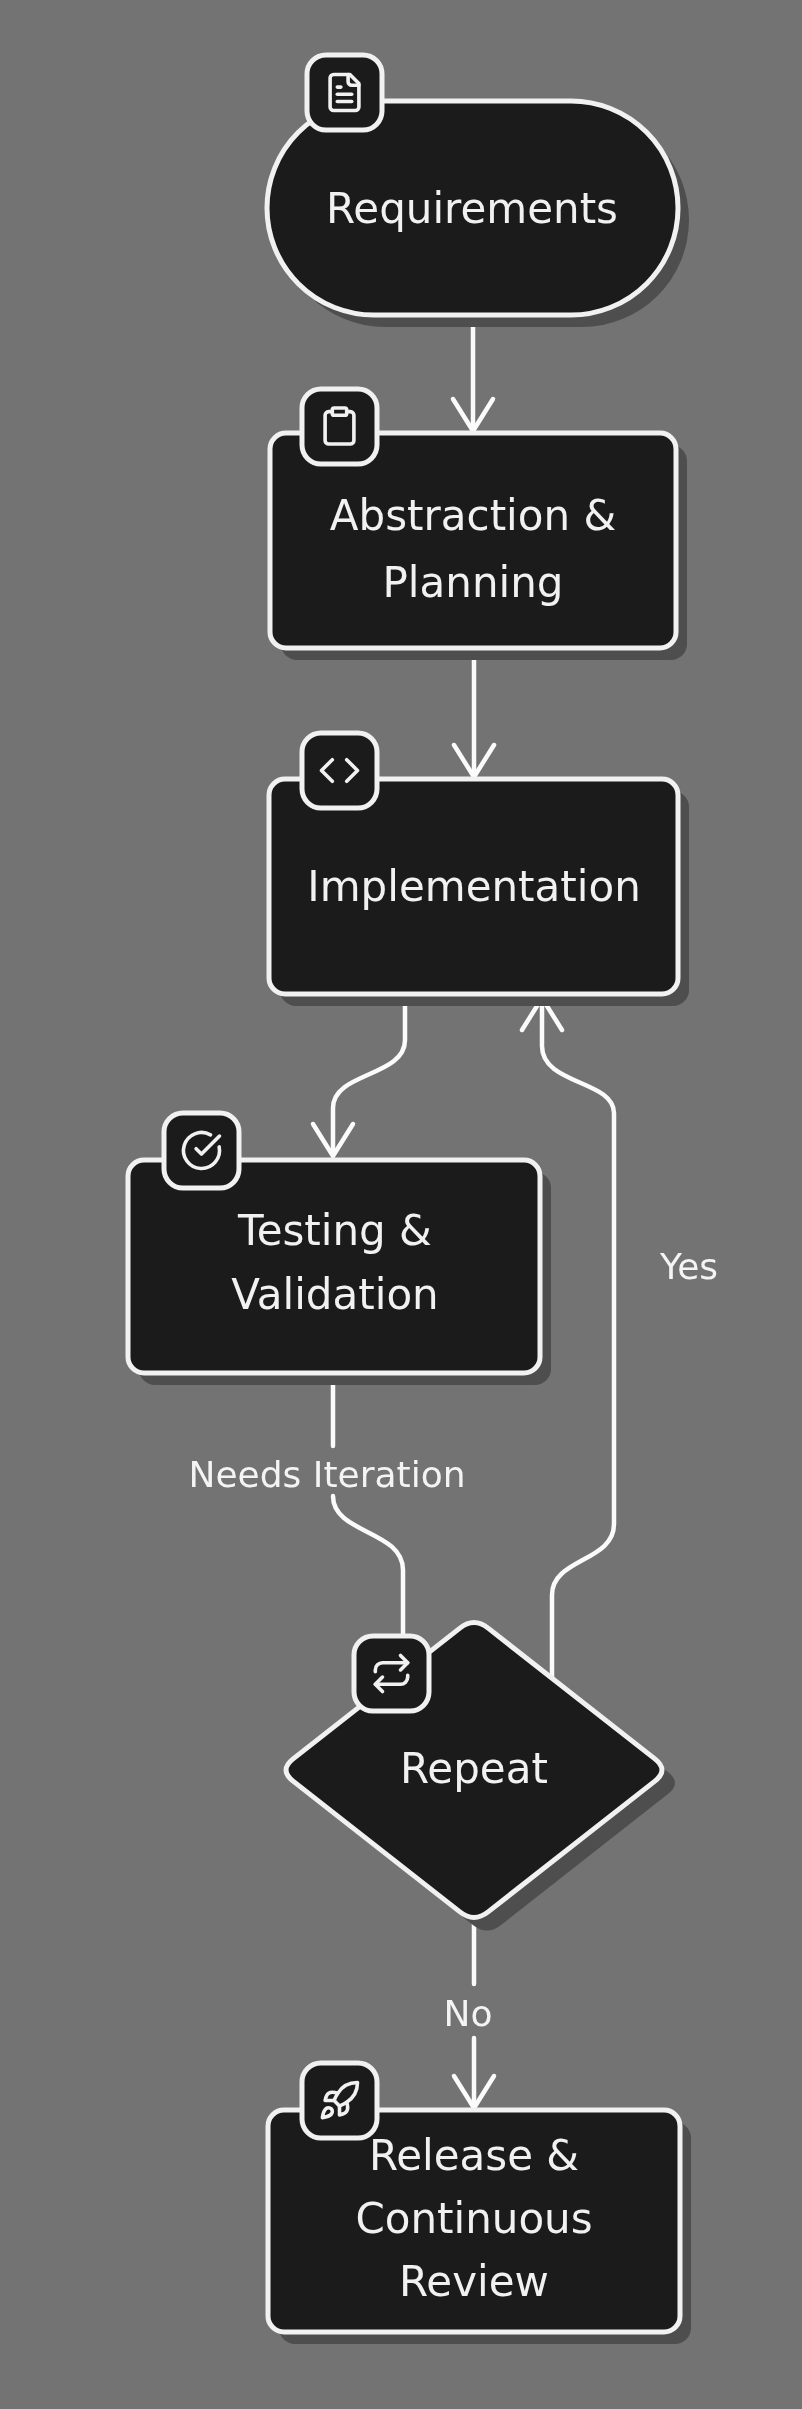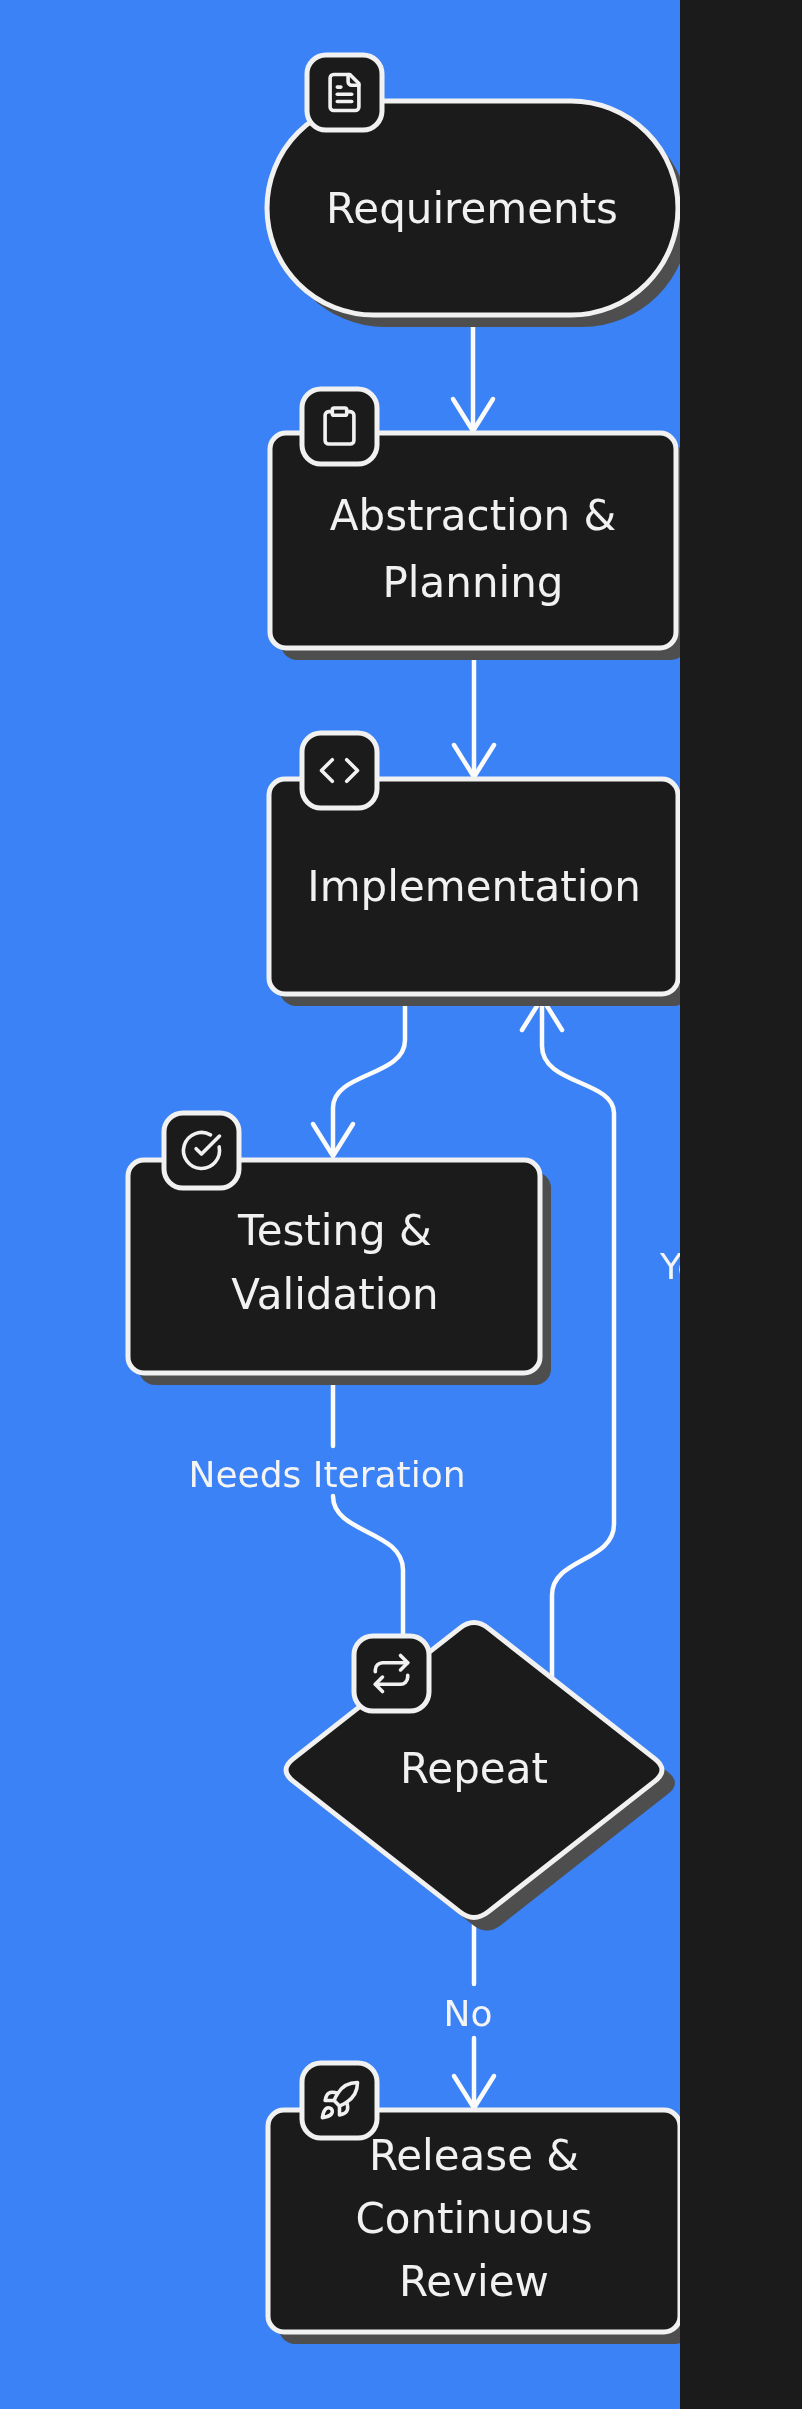--- a/index.html
+++ b/index.html
@@ -1,19 +1,19 @@
 <!DOCTYPE html>
 <html><head>
 <meta charset="utf-8">
 <style>
   html,body{margin:0;padding:0;background:#1b1b1b;}
   .canvas{
     position:relative;
-    width:680px;height:2409px;
-    background:#3b82f6;
+    width:802px;height:2409px;
+    background:#737373;
     font-family:"DejaVu Sans","Liberation Sans",sans-serif;
     overflow:hidden;
   }
   svg{position:absolute;inset:0;display:block;}
   .edge{stroke:#fbfbfb;stroke-width:4.5;fill:none;stroke-linecap:round;stroke-linejoin:round;}
   .arrowhead{stroke:#fbfbfb;stroke-width:4.5;fill:none;stroke-linecap:round;stroke-linejoin:round;}
   .node-shape{fill:#1b1b1b;stroke:#f1f1f1;stroke-width:5;}
   .node-shadow{fill:#4e4e4e;stroke:none;}
   .badge{fill:#1b1b1b;stroke:#f1f1f1;stroke-width:5;}
   .icon{stroke:#f1f1f1;stroke-width:2;fill:none;stroke-linecap:round;stroke-linejoin:round;}

